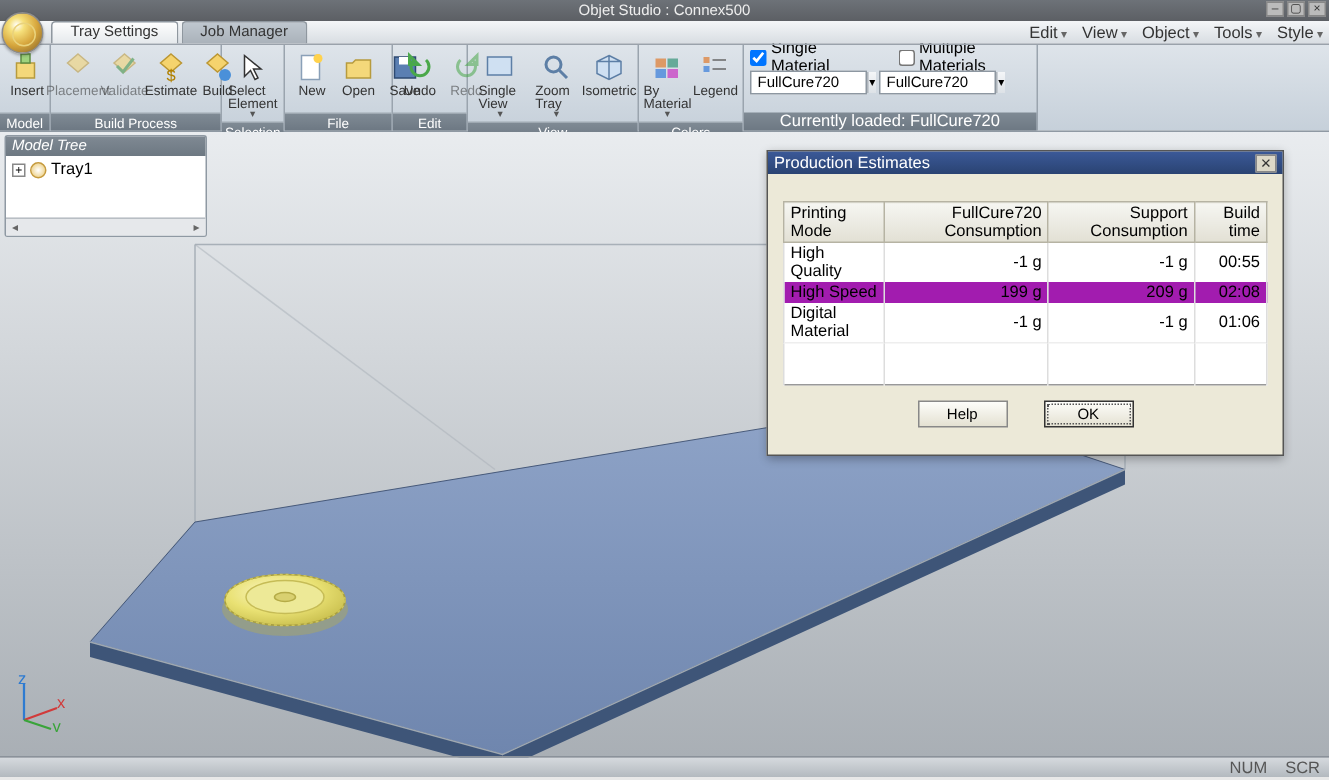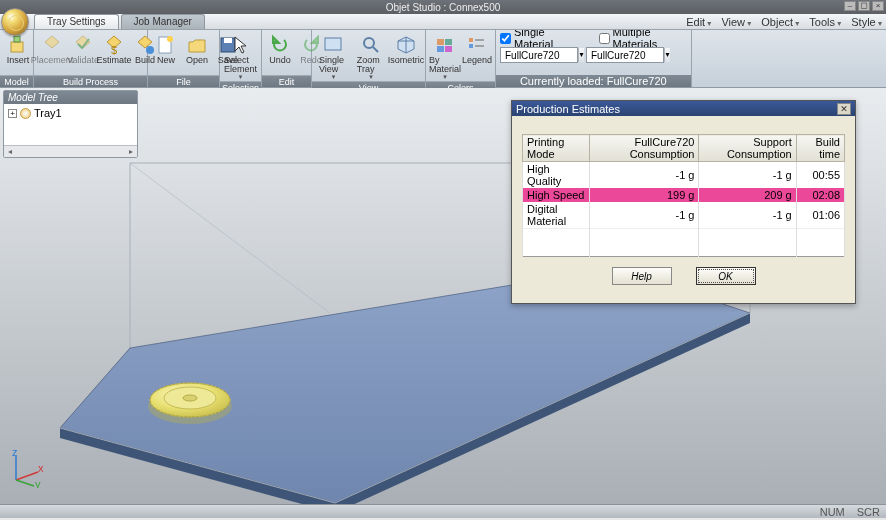--- a/index.html
+++ b/index.html
@@ -60,24 +60,24 @@
 
   
   .dialog { position:absolute; right:30px; top:12px; width:345px; background:#ece9d8; border:1px solid #555; box-shadow:0 2px 6px rgba(0,0,0,.3); z-index:20;}
   .dialog .dlg-title { height:15px; background:linear-gradient(#3b5998,#2a4372); color:#fff; font-size:10px; padding:0 4px; display:flex; align-items:center; justify-content:space-between;}
   .dialog .dlg-title .x { width:14px; height:12px; background:#dcd8c8; color:#333; border:1px solid #888; text-align:center; line-height:10px; font-size:9px; cursor:pointer;}
   .dialog .dlg-body { padding:18px 10px 8px;}
   .dlg-table { width:100%; border:1px solid #999; border-collapse:collapse; background:#fff; font-size:10px;}
   .dlg-table th { background:linear-gradient(#f6f6f2,#e2e0d4); border:1px solid #b6b3a3; padding:1px 4px; font-weight:normal; text-align:left;}
   .dlg-table th.r, .dlg-table td.r { text-align:right;}
   .dlg-table td { border-left:1px solid #ddd; border-right:1px solid #ddd; padding:1px 4px; }
-  .dlg-table tr.selected td { background:#ec4899;}
+  .dlg-table tr.selected td { background:#a21caf;}
   .dlg-table .spacer td { height:28px; border-top:1px solid #eee;}
   .dlg-buttons { display:flex; justify-content:center; gap:24px; padding:10px 0 10px;}
-  .dlg-btn { width:60px; height:18px; border:1px solid #888; background:linear-gradient(#fdfdfa,#e4e1d2); font-size:10px; cursor:pointer;font-style:italic;}
+  .dlg-btn { width:60px; height:18px; border:1px solid #888; background:linear-gradient(#fdfdfa,#e4e1d2); font-size:10px; cursor:pointer;}
   .dlg-btn.default { border:1px solid #333; outline:1px dotted #555; outline-offset:-3px;}
 
   
   .statusbar { position:absolute; left:0; right:0; bottom:0; height:14px; background:linear-gradient(#d6dade,#b3b9bf); border-top:1px solid #8b929a; display:flex; justify-content:flex-end; align-items:center; padding-right:6px; gap:12px; font-size:9px; color:#555;}
 </style>
 </head>
 <body>
 
 <div class="title-bar">
   <span class="title">Objet Studio : Connex500</span>
@@ -154,20 +154,34 @@
               <path d="M11 2 L18 8 L11 14 L4 8 Z" fill="#f5d36d" stroke="#bb9632"></path>
               <circle cx="16" cy="16" r="4" fill="#4a90d9"></circle>
             </svg>
           </span>
         <span class="r-label">Build</span>
       </div>
     </div>
     <div class="caption">Build Process</div>
   </div>
 
+  <div class="ribbon-group" style="width:42px">
+    <div class="items">
+      <div class="ribbon-btn arrow">
+        <span class="r-icon">
+            <svg width="22" height="22">
+              <path d="M5 3 L5 17 L9 13 L12 19 L14 18 L11 12 L16 12 Z" fill="#fff" stroke="#333"></path>
+            </svg>
+          </span>
+        <span class="r-label">Select Element</span>
+      </div>
+    </div>
+    <div class="caption">Selection</div>
+  </div>
+
   <div class="ribbon-group" style="width:72px">
     <div class="items">
       <div class="ribbon-btn">
         <span class="r-icon">
             <svg width="20" height="22">
               <rect x="3" y="3" width="12" height="16" fill="#fff" stroke="#8aa0b8"></rect>
               <circle cx="14" cy="5" r="3" fill="#ffd24d"></circle>
             </svg>
           </span>
         <span class="r-label">New</span>
@@ -184,34 +198,20 @@
         <span class="r-icon">
             <svg width="20" height="22">
               <rect x="3" y="4" width="14" height="14" fill="#5b7fb2" stroke="#2e4a72"></rect>
               <rect x="6" y="4" width="8" height="5" fill="#fff"></rect>
             </svg>
           </span>
         <span class="r-label">Save</span>
       </div>
     </div>
     <div class="caption">File</div>
-  </div>
-
-  <div class="ribbon-group" style="width:42px">
-    <div class="items">
-      <div class="ribbon-btn arrow">
-        <span class="r-icon">
-            <svg width="22" height="22">
-              <path d="M5 3 L5 17 L9 13 L12 19 L14 18 L11 12 L16 12 Z" fill="#fff" stroke="#333"></path>
-            </svg>
-          </span>
-        <span class="r-label">Select Element</span>
-      </div>
-    </div>
-    <div class="caption">Selection</div>
   </div>
 
   <div class="ribbon-group" style="width:50px">
     <div class="items">
       <div class="ribbon-btn">
         <span class="r-icon">
             <svg width="20" height="22">
               <path d="M14 6 A6 6 0 1 1 6 6 L9 9 L3 9 L3 3 L6 6" fill="none" stroke="#4aa84a" stroke-width="2"></path>
             </svg>
           </span>

